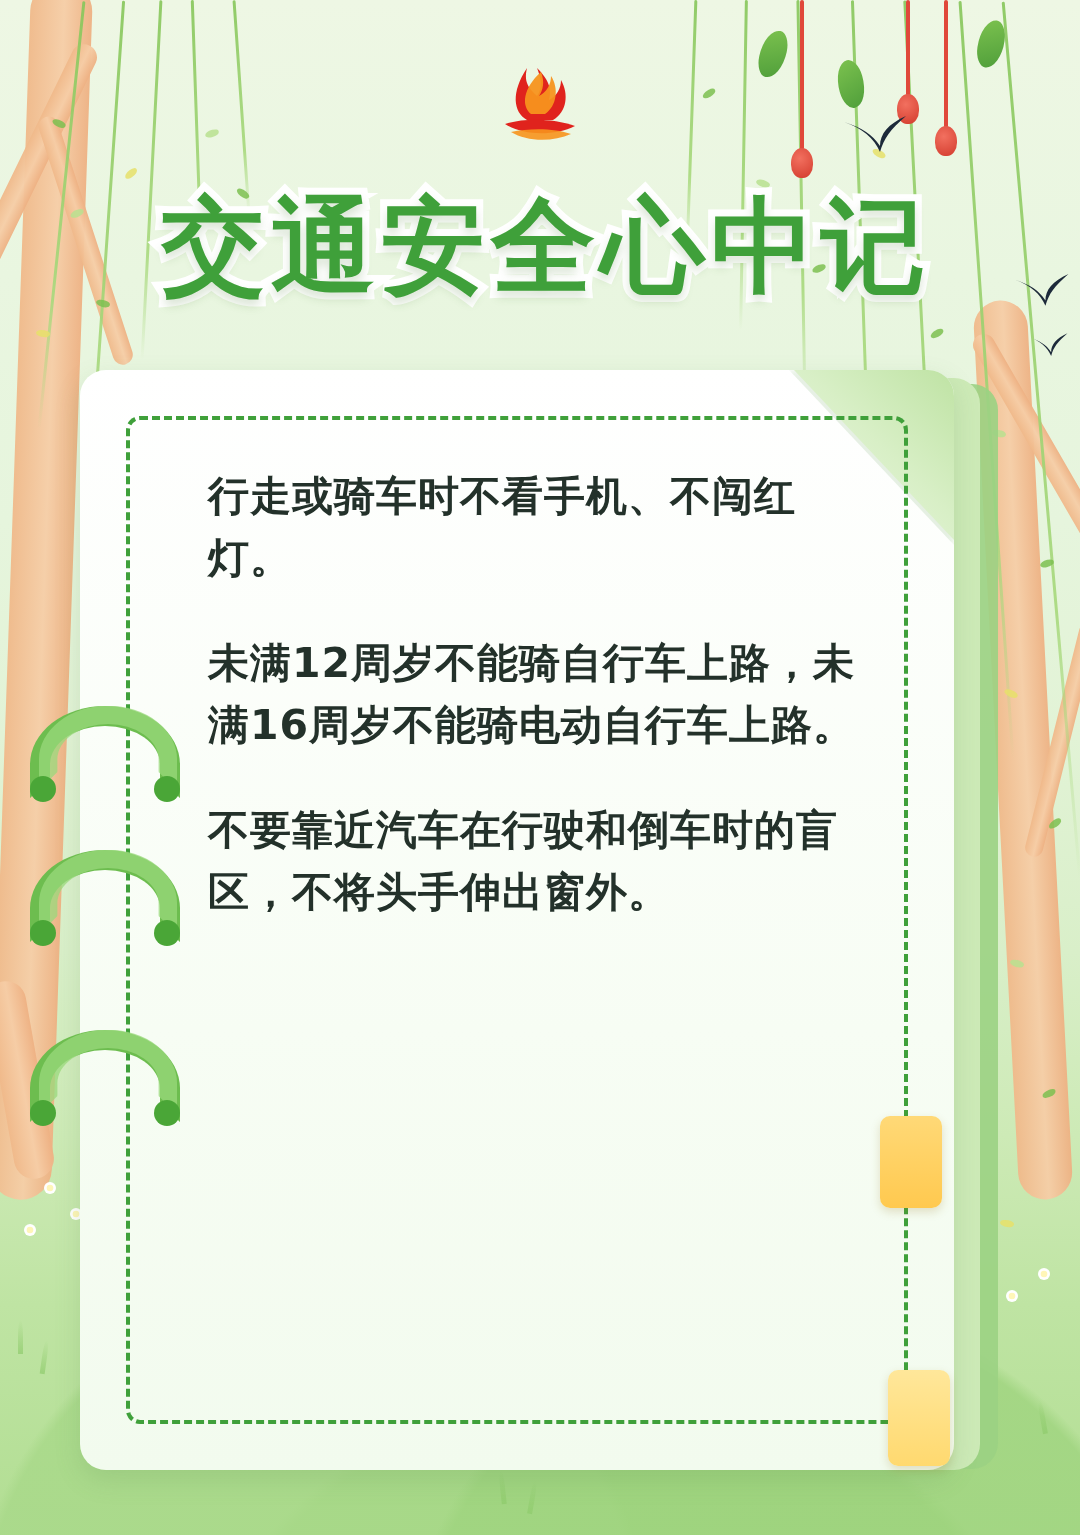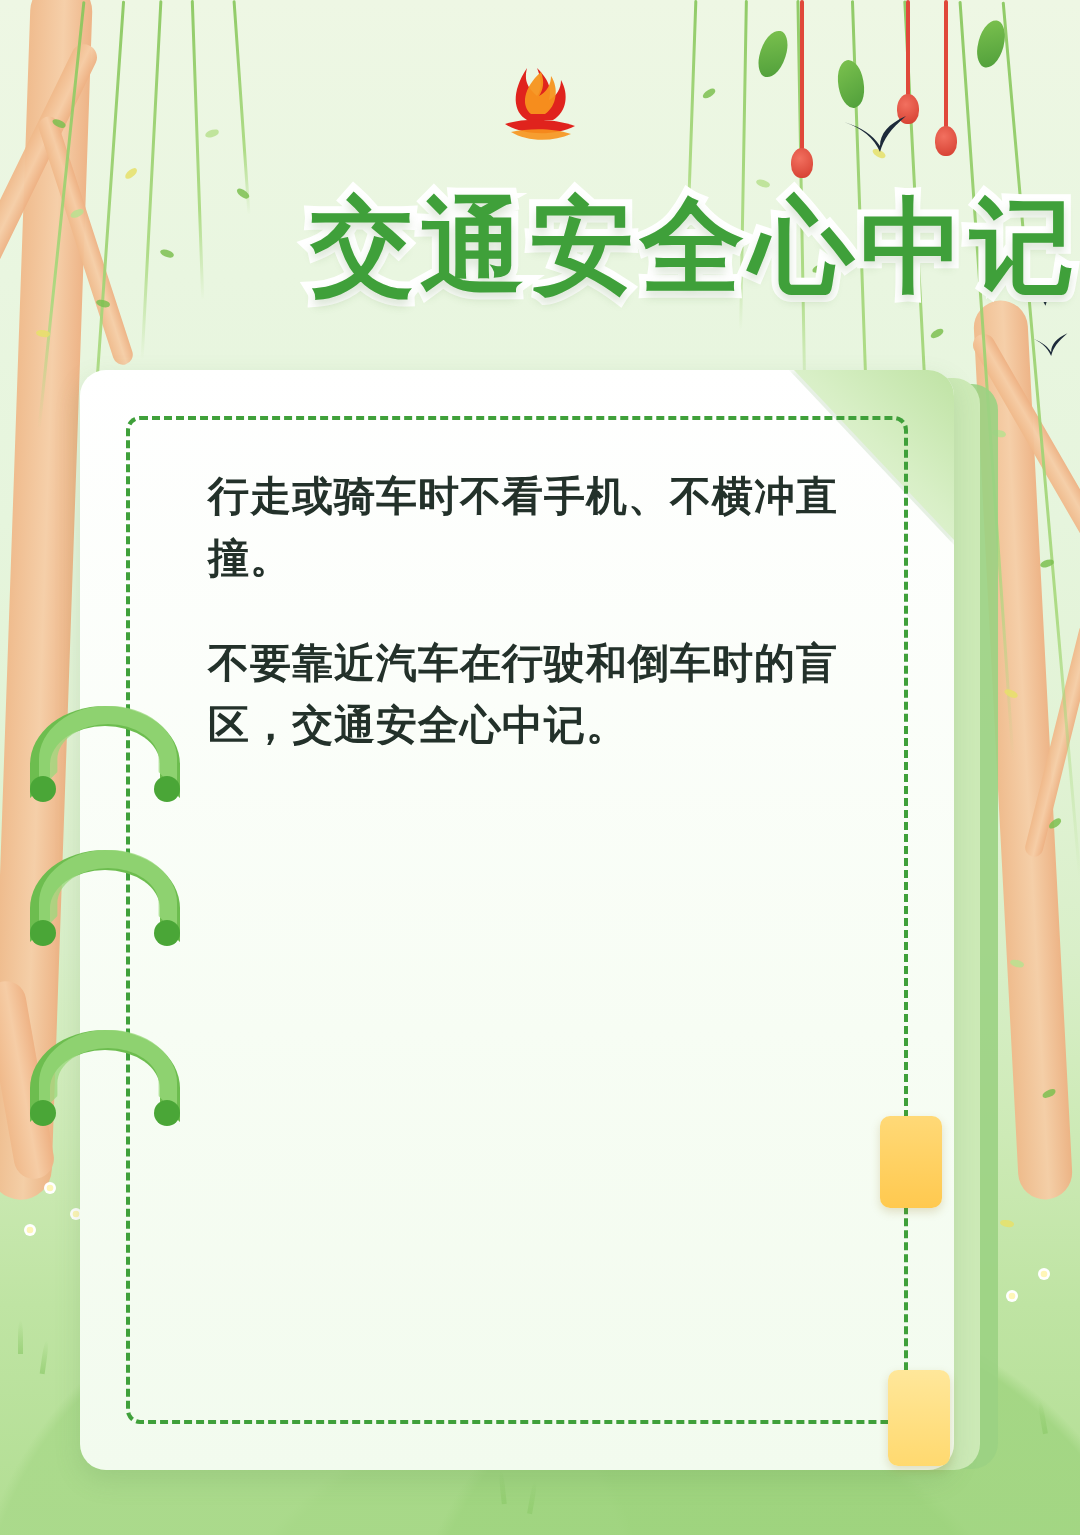--- a/index.html
+++ b/index.html
@@ -152,21 +152,21 @@
     letter-spacing: 4px;
     color: #e0231d;
     font-style: italic;
     text-shadow: 0 1px 0 #ffd7cf;
   }
 
   
   .title {
     position: absolute;
     top: 178px; left: 0; right: 0;
-    text-align: right;
+    text-align: center;
     font-family: "DejaVu Sans", sans-serif;
     font-size: 104px;
     font-weight: 900;
     letter-spacing: 6px;
     color: #3fa03a;
     -webkit-text-stroke: 14px #ffffff;
     paint-order: stroke fill;
     text-shadow:
       0 6px 10px rgba(80,130,60,.22);
     padding-left: 12px;
@@ -391,22 +391,23 @@
   <div class="note-stack">
     <div class="sheet-back2"></div>
     <div class="sheet-back1"></div>
 
     <div class="sheet">
       <div class="fold-shadow"></div>
       <div class="fold"></div>
       <div class="dashed"></div>
 
       <div class="content">
-        <p>行走或骑车时不看手机、不横冲直撞。</p>
-        <p>不要靠近汽车在行驶和倒车时的盲区，交通安全心中记。</p>
+        <p>行走或骑车时不看手机、不闯红灯。</p>
+        <p>未满12周岁不能骑自行车上路，未满16周岁不能骑电动自行车上路。</p>
+        <p>不要靠近汽车在行驶和倒车时的盲区，不将头手伸出窗外。</p>
       </div>
     </div>
 
     <div class="tab t1"></div>
     <div class="tab t2"></div>
   </div>
 
   <div class="ring r1">
     <div class="arc"></div>
     <div class="arc hl"></div>

